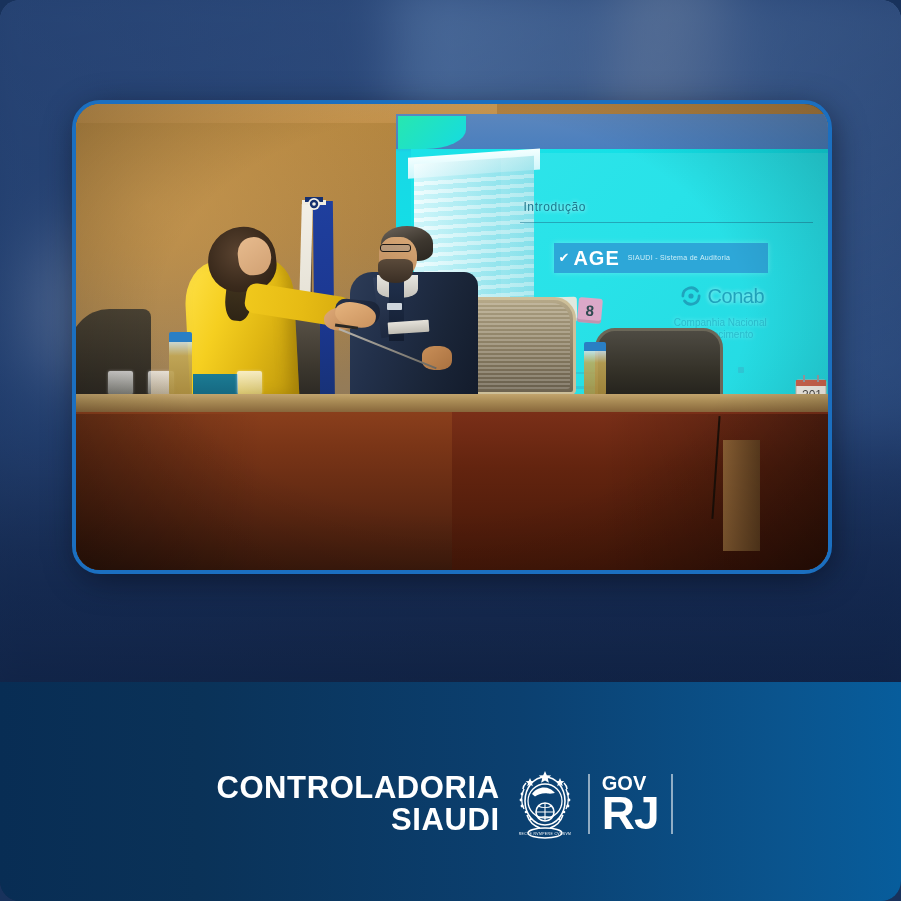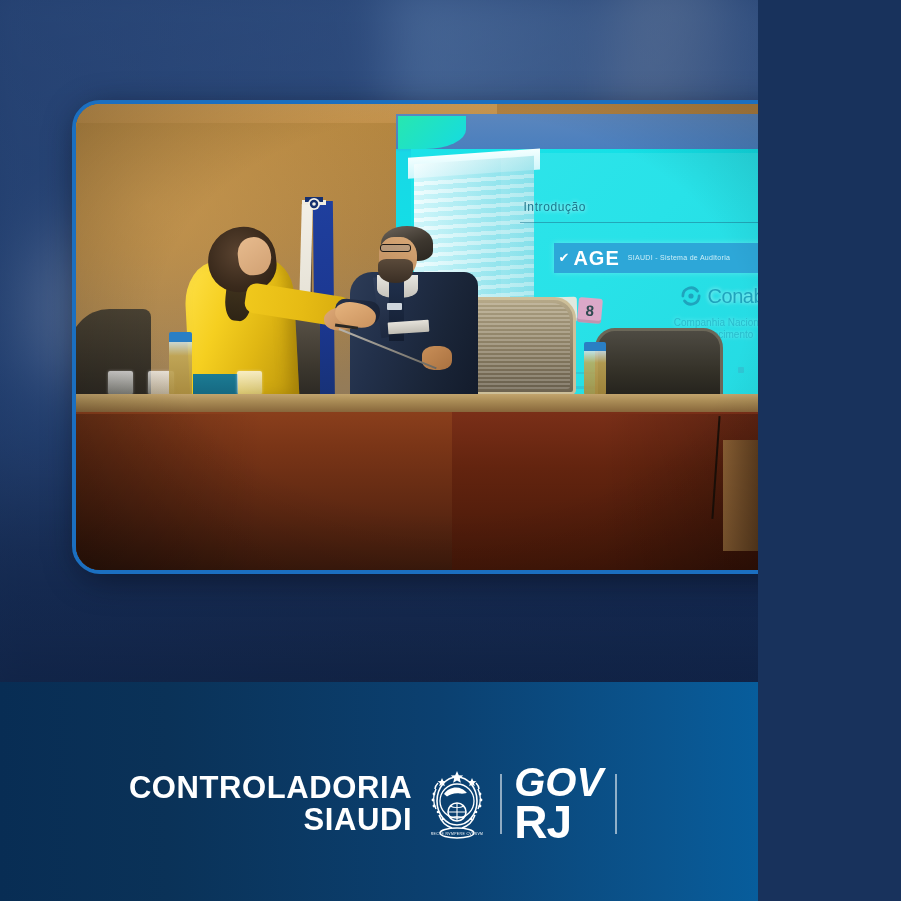--- a/index.html
+++ b/index.html
@@ -1,19 +1,19 @@
 <!DOCTYPE html>
 <html><head>
 <meta charset="utf-8">
 <style>
   * { margin:0; padding:0; box-sizing:border-box; }
   html,body { width:901px; height:901px; overflow:hidden; background:#18325c; }
   body { font-family:"Liberation Sans", sans-serif; }
 
-  #poster { position:relative; width:758px; height:901px; overflow:hidden; }
+  #poster { position:relative; width:901px; height:901px; overflow:hidden;border-radius:20px; }
 
   
   .bg-wrap{ position:absolute; inset:0; overflow:hidden; }
   .bg-blur{
     position:absolute; left:-40px; top:-40px; width:981px; height:771px;
     filter: blur(26px) saturate(1.15);
     background:#2d4a7a;
   }
   .bgp{ position:absolute; }
   .bg-tint{
@@ -41,21 +41,21 @@
   }
   .cg-text .l2{ display:block; }
 
   
   .brasao{ position:relative; width:62px; height:74px; flex:0 0 62px; }
   .brasao svg{ display:block; }
 
   .divider{ width:2px; height:60px; background:rgba(255,255,255,.55); margin:0 12px; flex:0 0 2px; }
 
   .govrj{ color:#fff; font-weight:bold; line-height:.92; letter-spacing:-0.5px; }
-  .govrj .gov{ display:block; font-size:40px; letter-spacing:0px;font-style:italic; }
+  .govrj .gov{ display:block; font-size:20px; letter-spacing:0px; }
   .govrj .rj{ display:block; font-size:46px; letter-spacing:-1px; }
 
   .rio{ position:relative; width:110px; height:72px; flex:0 0 110px; }
   .rio svg{ display:block; }
 
   
   .photo-shadow{
     position:absolute; left:76px; top:108px; width:758px; height:472px;
     border-radius:30px; background:rgba(3,10,24,.55); filter:blur(16px);
   }

